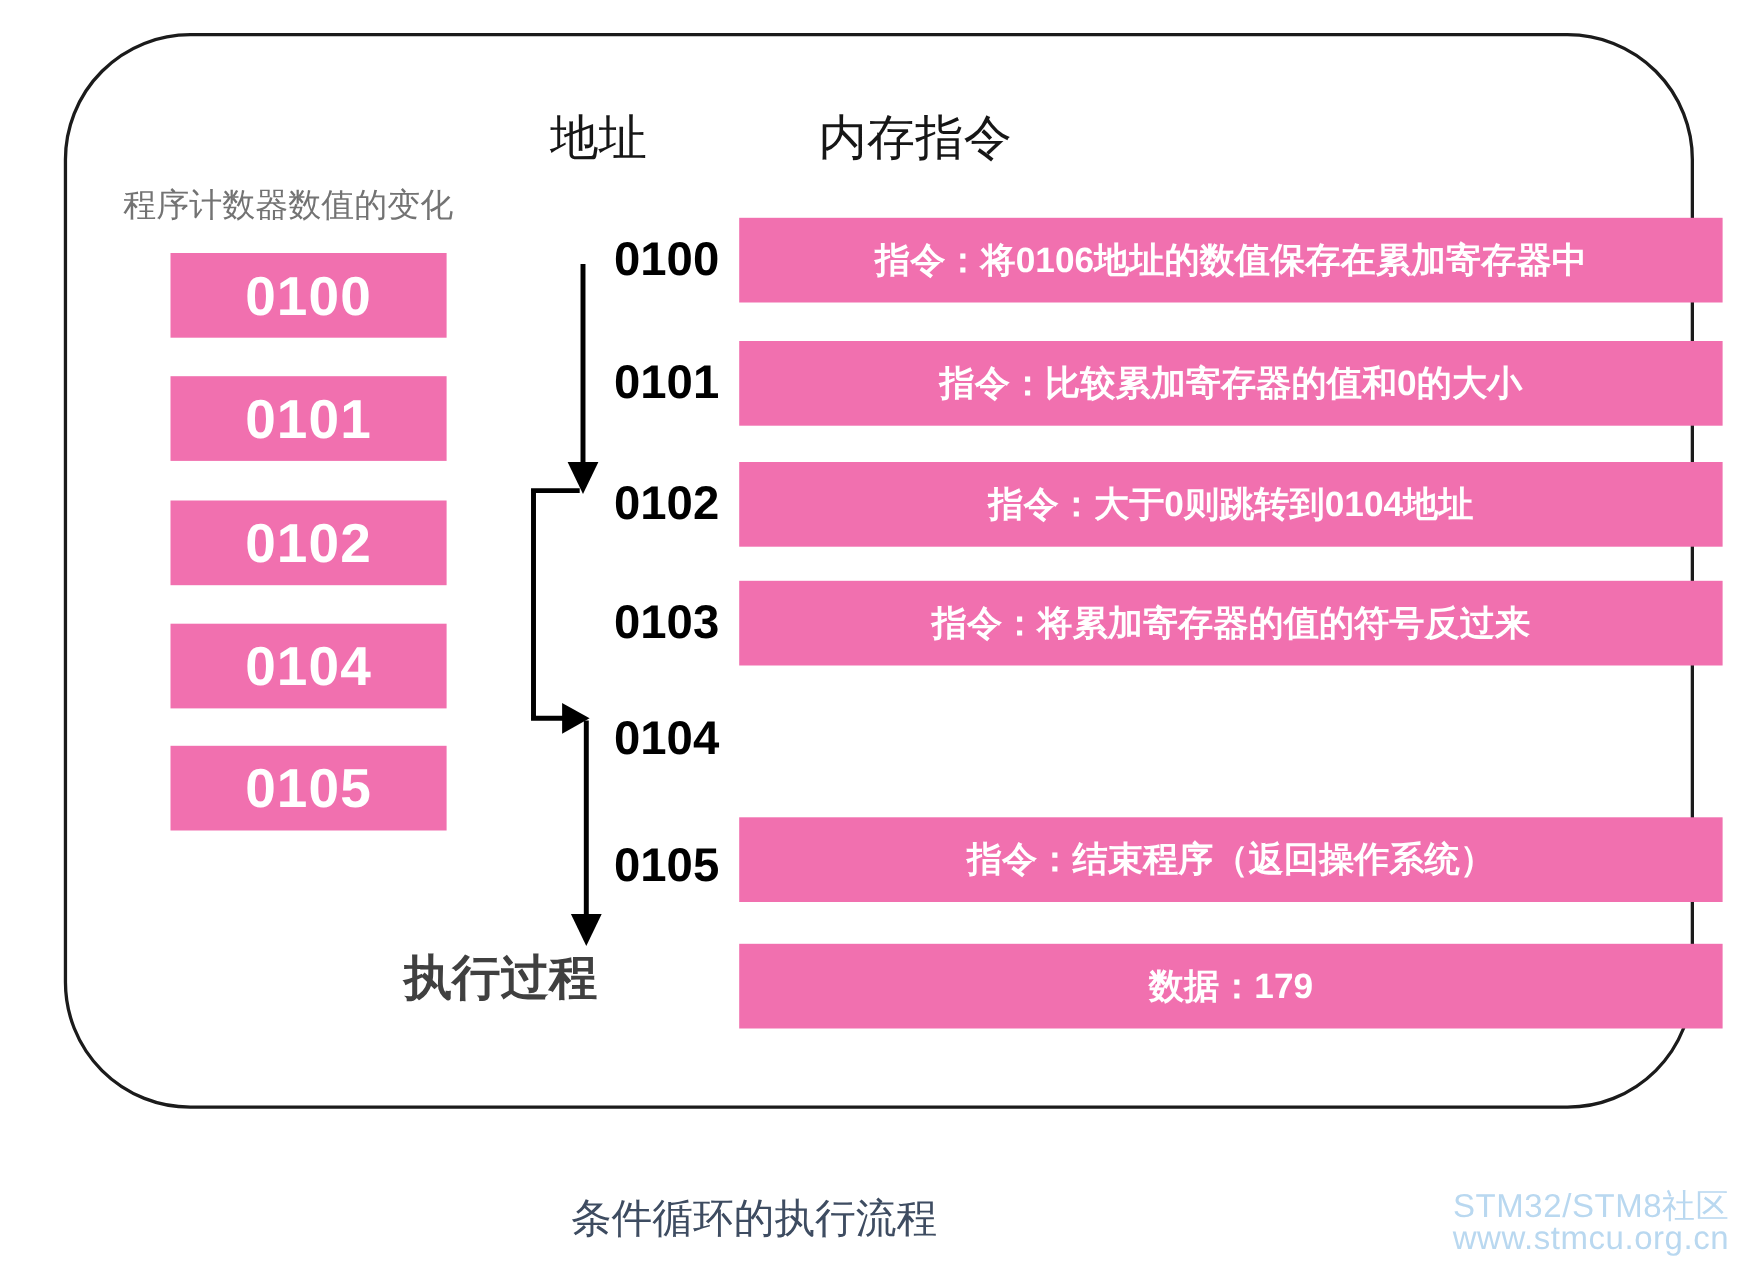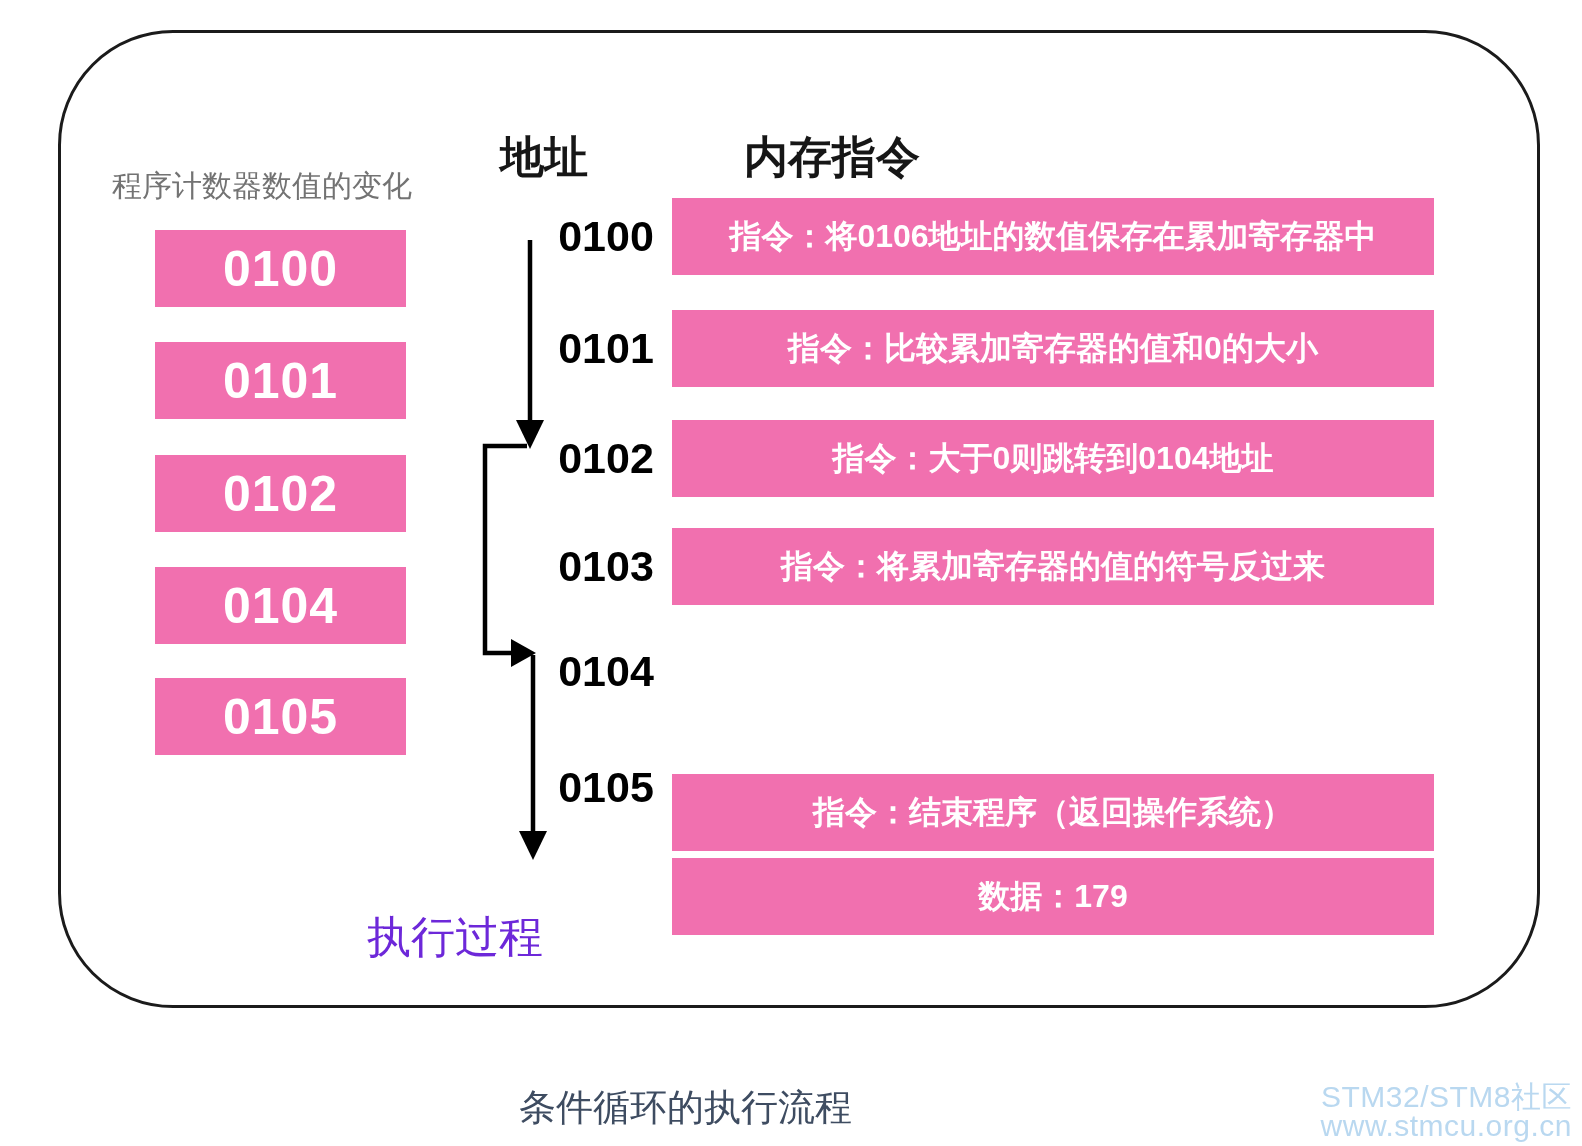--- a/index.html
+++ b/index.html
@@ -46,23 +46,23 @@
     color: #ffffff;
     font-size: 50px;
     font-weight: 700;
     display: flex;
     align-items: center;
     justify-content: center;
     letter-spacing: 1px;
   }
   .hdr {
     position: absolute;
-    top: 128px;
+    top: 96px;
     font-size: 44px;
-    font-weight: 700;
+    font-weight: 400;
     color: #161616;
     white-space: nowrap;
   }
   .hdr-addr { left: 468px; width: 152px; text-align: center; }
   .hdr-mem  { left: 744px; width: 202px; }
   .addr-label {
     position: absolute;
     left: 548px;
     width: 116px;
     height: 77px;
@@ -70,39 +70,39 @@
     font-weight: 700;
     color: #000000;
     display: flex;
     align-items: center;
     justify-content: center;
     letter-spacing: 0px;
   }
   .instr-bar {
     position: absolute;
     left: 672px;
-    width: 762px;
+    width: 894px;
     height: 77px;
     background: #F170AF;
     color: #ffffff;
     font-size: 32px;
     font-weight: 700;
     display: flex;
     align-items: center;
     justify-content: center;
     white-space: nowrap;
   }
   .flow-label {
     position: absolute;
     left: 362px;
-    top: 908px;
+    top: 860px;
     width: 186px;
     font-size: 44px;
-    font-weight: 400;
-    color: #6d28d9;
+    font-weight: 700;
+    color: #404040;
     text-align: center;
     white-space: nowrap;
   }
   .arrow-layer {
     position: absolute;
     left: 0;
     top: 0;
     width: 1582px;
     height: 1146px;
     pointer-events: none;
@@ -153,21 +153,21 @@
   <div class="addr-label" style="top:310px">0101</div>
   <div class="addr-label" style="top:420px">0102</div>
   <div class="addr-label" style="top:528px">0103</div>
   <div class="addr-label" style="top:633px">0104</div>
   <div class="addr-label" style="top:749px">0105</div>
 
   <div class="instr-bar" style="top:198px">指令：将0106地址的数值保存在累加寄存器中</div>
   <div class="instr-bar" style="top:310px">指令：比较累加寄存器的值和0的大小</div>
   <div class="instr-bar" style="top:420px">指令：大于0则跳转到0104地址</div>
   <div class="instr-bar" style="top:528px">指令：将累加寄存器的值的符号反过来</div>
-  <div class="instr-bar" style="top:774px">指令：结束程序（返回操作系统）</div>
+  <div class="instr-bar" style="top:743px">指令：结束程序（返回操作系统）</div>
   <div class="instr-bar" style="top:858px">数据：179</div>
 
   <svg class="arrow-layer" viewBox="0 0 1582 1146" xmlns="http://www.w3.org/2000/svg">
 
     <g>
       <line x1="530" y1="240" x2="530" y2="422" stroke="#000000" stroke-width="4.5"></line>
       <polygon points="516,420 544,420 530,449" fill="#000000"></polygon>
     </g>
 
     <g>

